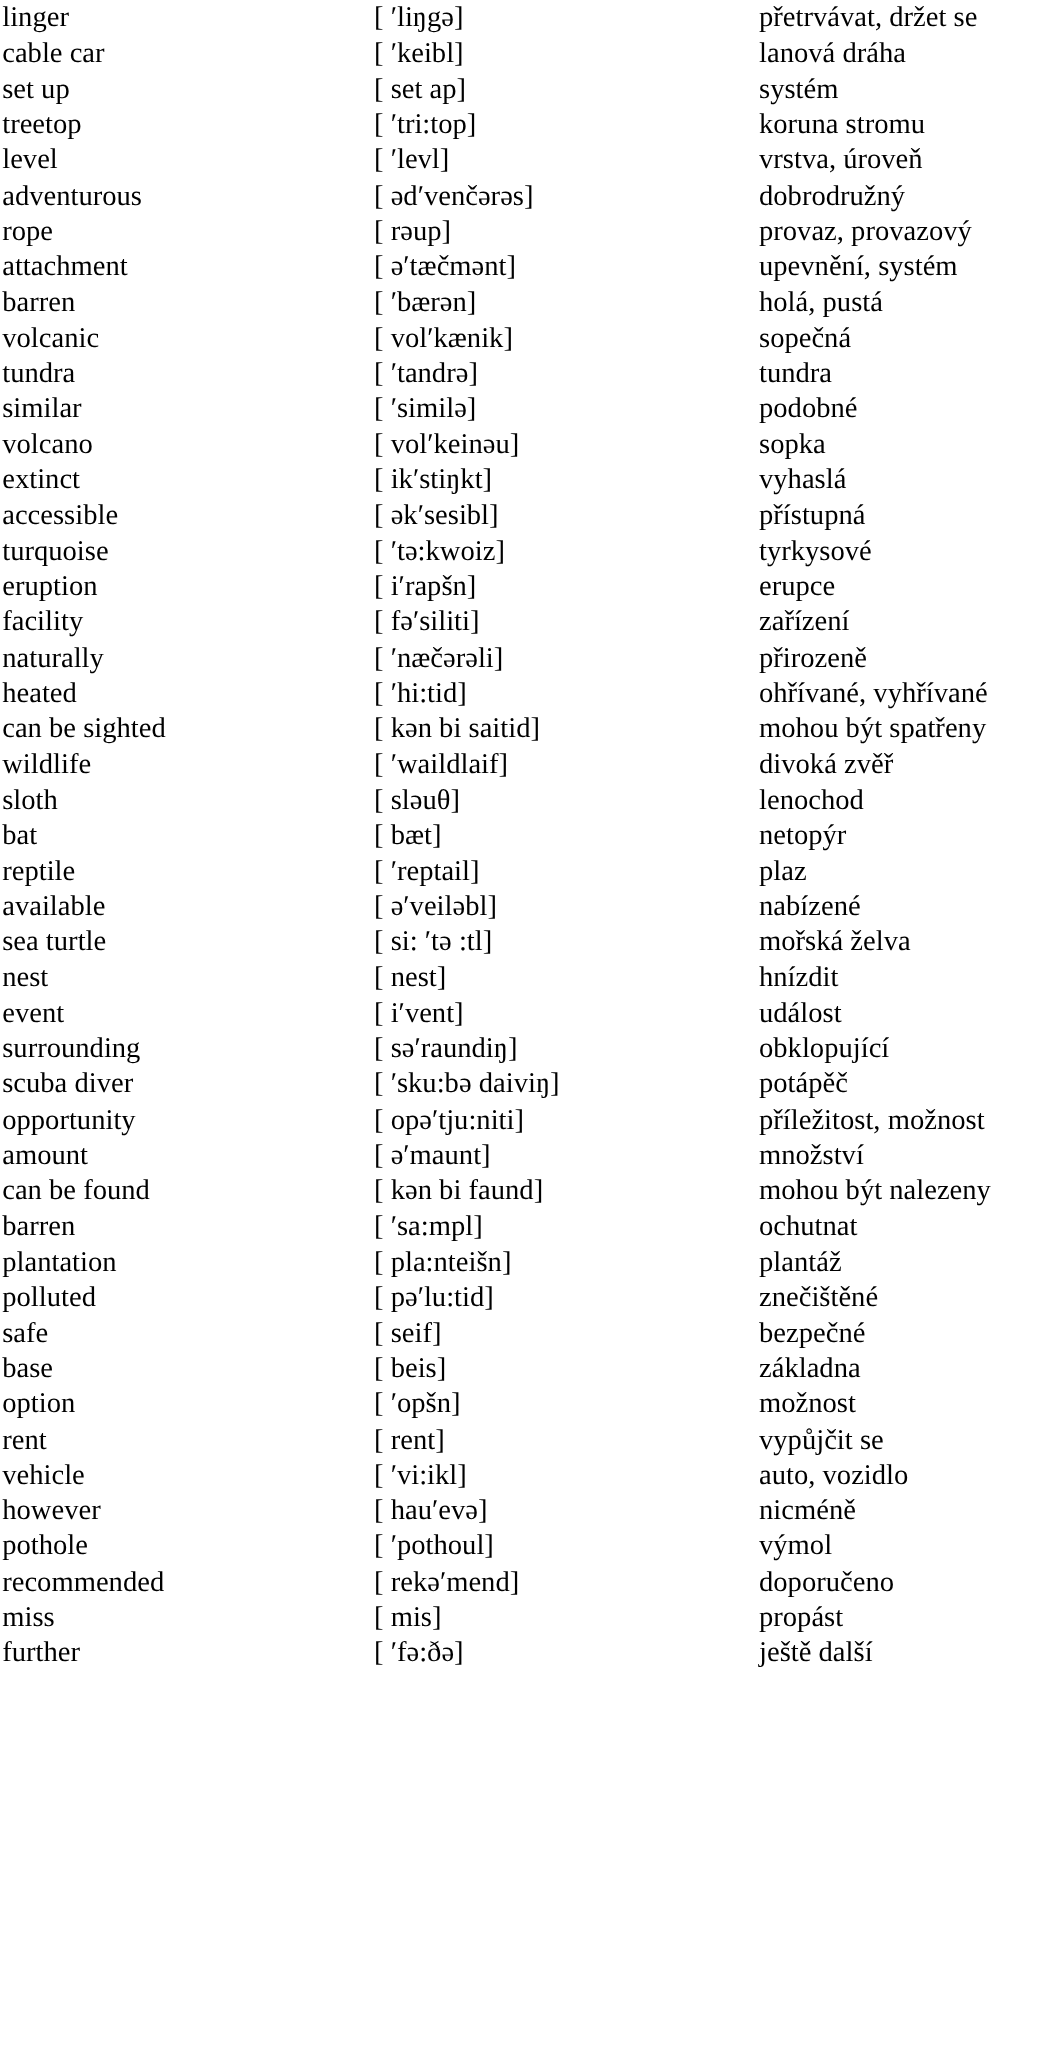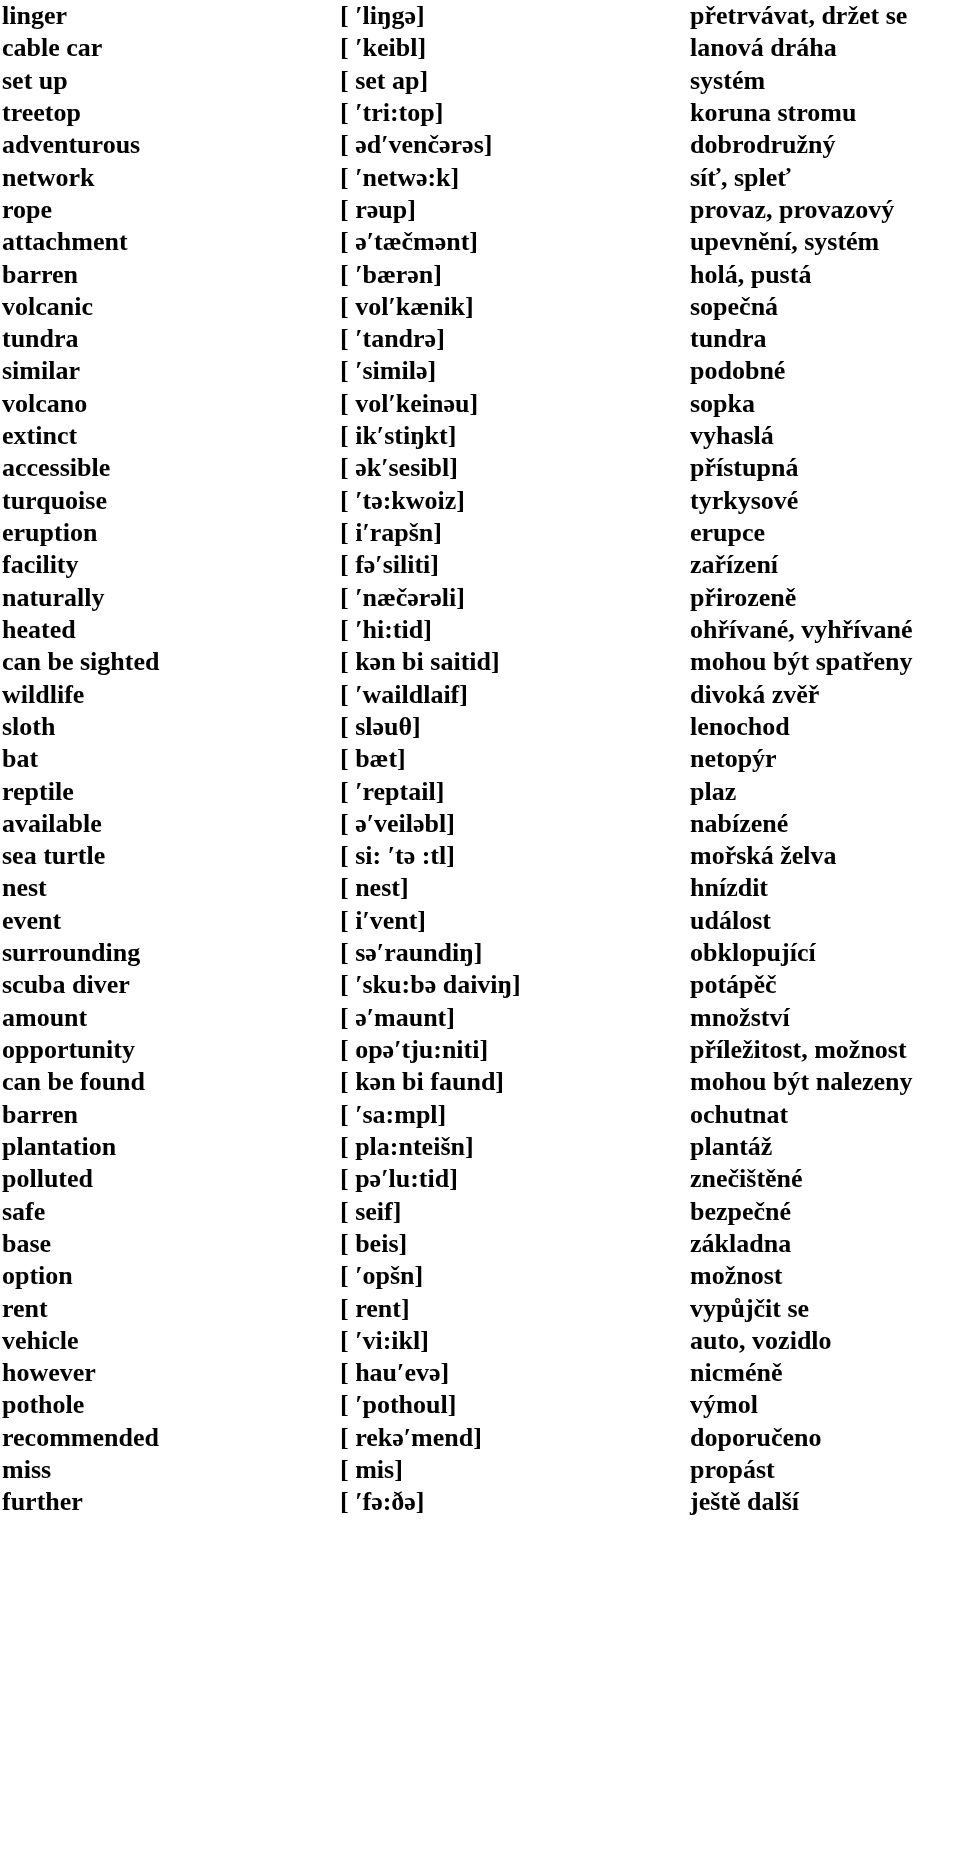--- a/index.html
+++ b/index.html
@@ -12,21 +12,20 @@
     width: 960px;
     height: 1869px;
     overflow: hidden;
     font-family: "Liberation Serif", "DejaVu Serif", serif;
     color: #000000;
   }
   #vocab-sheet {
     width: 960px;
     padding: 0;
     box-sizing: border-box;
-    font-weight: bold;
   }
   .vrow {
     display: block;
     position: relative;
     height: 32.32px;
     line-height: 32.32px;
     white-space: nowrap;
   }
   .col {
     position: absolute;
@@ -63,30 +62,30 @@
       <span class="col col-term">set up</span>
       <span class="col col-phon">[ set ap]</span>
       <span class="col col-trans">systém</span>
     </div>
     <div class="vrow">
       <span class="col col-term">treetop</span>
       <span class="col col-phon">[ ′tri:top]</span>
       <span class="col col-trans">koruna stromu</span>
     </div>
     <div class="vrow">
+      <span class="col col-term">level</span>
+      <span class="col col-phon">[ ′levl]</span>
+      <span class="col col-trans">vrstva, úroveň</span>
+    </div>
+    <div class="vrow">
       <span class="col col-term">adventurous</span>
       <span class="col col-phon">[ əd′venčərəs]</span>
       <span class="col col-trans">dobrodružný</span>
     </div>
     <div class="vrow">
-      <span class="col col-term">network</span>
-      <span class="col col-phon">[ ′netwə:k]</span>
-      <span class="col col-trans">síť, spleť</span>
-    </div>
-    <div class="vrow">
       <span class="col col-term">rope</span>
       <span class="col col-phon">[ rəup]</span>
       <span class="col col-trans">provaz, provazový</span>
     </div>
     <div class="vrow">
       <span class="col col-term">attachment</span>
       <span class="col col-phon">[ ə′tæčmənt]</span>
       <span class="col col-trans">upevnění, systém</span>
     </div>
     <div class="vrow">
@@ -198,30 +197,30 @@
       <span class="col col-term">surrounding</span>
       <span class="col col-phon">[ sə′raundiŋ]</span>
       <span class="col col-trans">obklopující</span>
     </div>
     <div class="vrow">
       <span class="col col-term">scuba diver</span>
       <span class="col col-phon">[ ′sku:bə daiviŋ]</span>
       <span class="col col-trans">potápěč</span>
     </div>
     <div class="vrow">
+      <span class="col col-term">opportunity</span>
+      <span class="col col-phon">[ opə′tju:niti]</span>
+      <span class="col col-trans">příležitost, možnost</span>
+    </div>
+    <div class="vrow">
       <span class="col col-term">amount</span>
       <span class="col col-phon">[ ə′maunt]</span>
       <span class="col col-trans">množství</span>
     </div>
     <div class="vrow">
-      <span class="col col-term">opportunity</span>
-      <span class="col col-phon">[ opə′tju:niti]</span>
-      <span class="col col-trans">příležitost, možnost</span>
-    </div>
-    <div class="vrow">
       <span class="col col-term">can be found</span>
       <span class="col col-phon">[ kən bi faund]</span>
       <span class="col col-trans">mohou být nalezeny</span>
     </div>
     <div class="vrow">
       <span class="col col-term">barren</span>
       <span class="col col-phon">[ ′sa:mpl]</span>
       <span class="col col-trans">ochutnat</span>
     </div>
     <div class="vrow">

